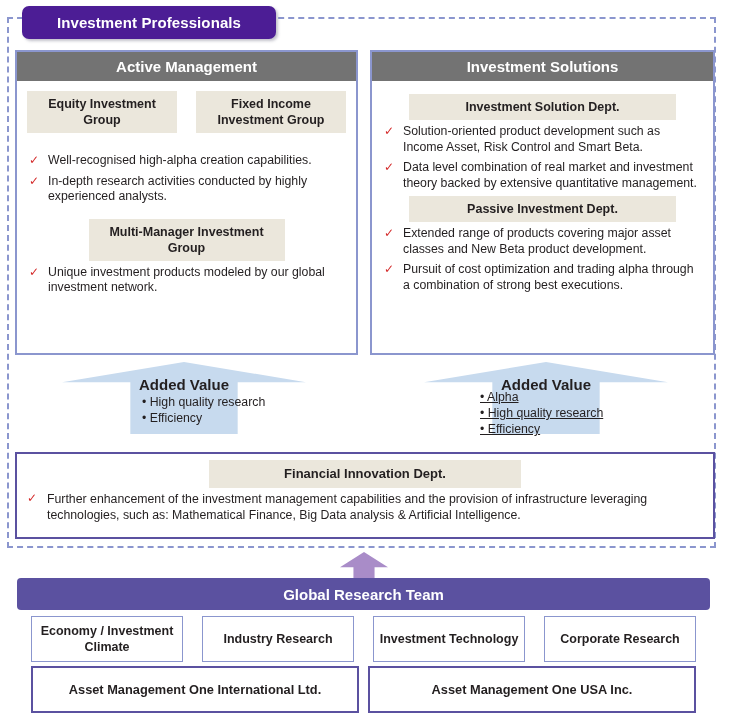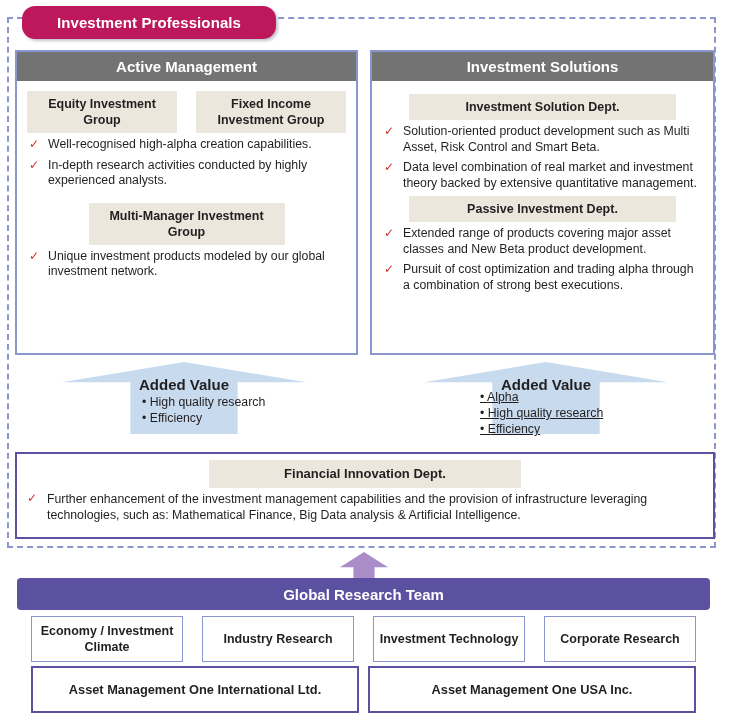--- a/index.html
+++ b/index.html
@@ -18,22 +18,22 @@
     position:absolute;left:7px;top:17px;width:709px;height:531px;
     border:2px dashed #8b96ce;
     box-sizing:border-box;
     background:transparent;
   }
 
   
   .badge{
     position:absolute;left:22px;top:6px;
     width:254px;height:33px;
-    background:#be185d;
-    border-radius:13px;
+    background:#4c1d95;
+    border-radius:7px;
     box-shadow:2px 2px 3px rgba(120,120,140,.45);
     color:#ffffff;
     font-size:15px;font-weight:bold;
     display:flex;align-items:center;justify-content:center;
     letter-spacing:.1px;
     z-index:5;
   }
 
   
   .panel{
@@ -58,21 +58,21 @@
   .beige{
     background:#ebe7dc;
     color:#231f20;
     font-weight:bold;
     font-size:12.5px;
     line-height:16px;
     text-align:center;
     padding:5px 6px;
     box-sizing:border-box;
   }
-  .beige-row{display:flex;gap:19px;margin-bottom:4px;}
+  .beige-row{display:flex;gap:19px;margin-bottom:20px;}
   .beige-row .beige{flex:1;}
 
   .beige-mm{
     width:196px;margin:14px auto 4px auto;
   }
   .beige-wide{
     width:267px;margin:3px auto 4px auto;
   }
   .beige-fin{
     width:312px;margin:6px auto 3px auto;
@@ -226,21 +226,21 @@
     <div class="panel-head">
       <span>Investment Solutions</span>
     </div>
     <div class="panel-body">
 
       <div class="beige beige-wide">Investment Solution Dept.</div>
 
       <ul class="checks">
         <li>
           <span class="tick">✓</span>
-          <span>Solution-oriented product development such as Multi Asset, Risk Control and Smart Beta.</span>
+          <span>Solution-oriented product development such as Income Asset, Risk Control and Smart Beta.</span>
         </li>
         <li>
           <span class="tick">✓</span>
           <span>Data level combination of real market and investment theory backed by extensive quantitative management.</span>
         </li>
       </ul>
 
       <div class="beige beige-wide">Passive Investment Dept.</div>
 
       <ul class="checks">

